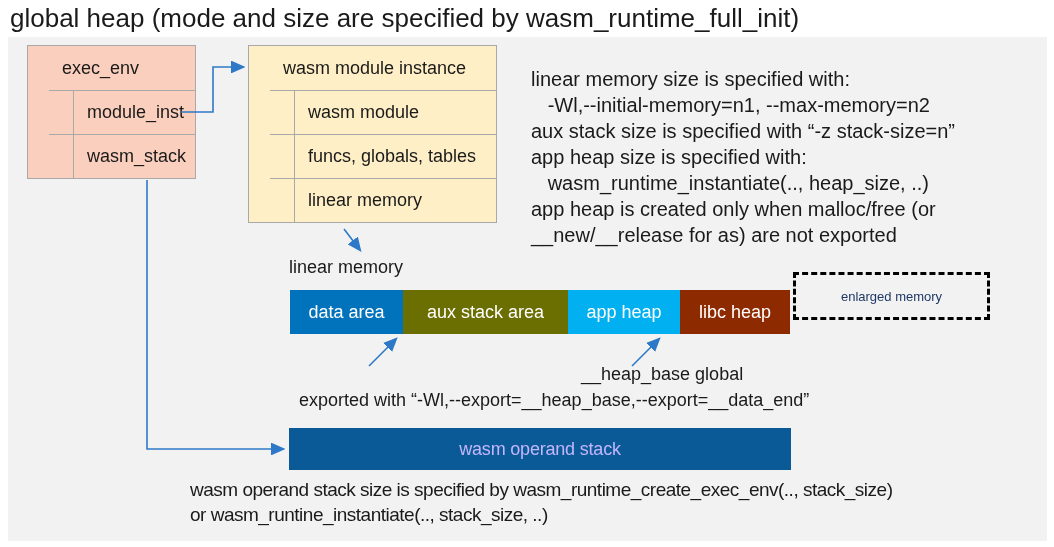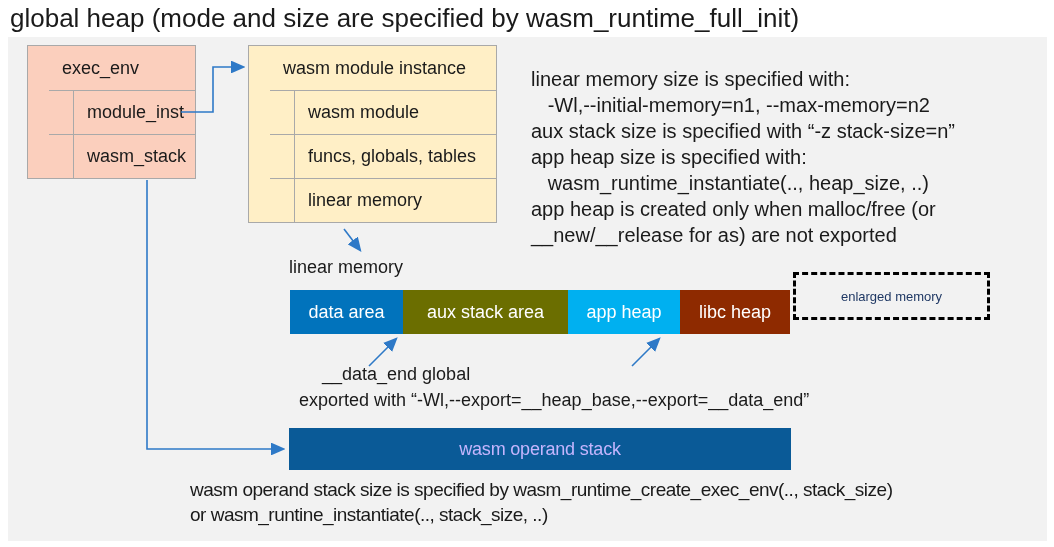--- a/index.html
+++ b/index.html
@@ -95,21 +95,21 @@
 
   <div id="lm-label" class="abs">linear memory</div>
   <div id="lm-bar" class="abs">
     <div class="seg seg0" style="background: rgb(1, 115, 188);">data area</div>
     <div class="seg seg1" style="background: rgb(107, 110, 0);">aux stack area</div>
     <div class="seg seg2" style="background: rgb(0, 176, 240);">app heap</div>
     <div class="seg seg3" style="background: rgb(142, 42, 0);">libc heap</div>
   </div>
   <div id="enlarged" class="abs" style="color: rgb(31, 56, 100);">enlarged memory</div>
 
-  <div id="data-end-label" class="abs">__data_end global</div>
+  <div id="heap-base-label" class="abs">__heap_base global</div>
   <div id="exported-line" class="abs">exported with “-Wl,--export=__heap_base,--export=__data_end”</div>
 
   <div id="operand-stack" class="abs" style="background: rgb(10, 90, 151);">wasm operand stack</div>
 
   <div id="notes-bottom" class="abs">
     <div>wasm operand stack size is specified by wasm_runtime_create_exec_env(.., stack_size)</div>
     <div>or wasm_runtine_instantiate(.., stack_size, ..)</div>
   </div>
 
   <svg id="wires" class="abs" viewBox="0 0 1054 547">

